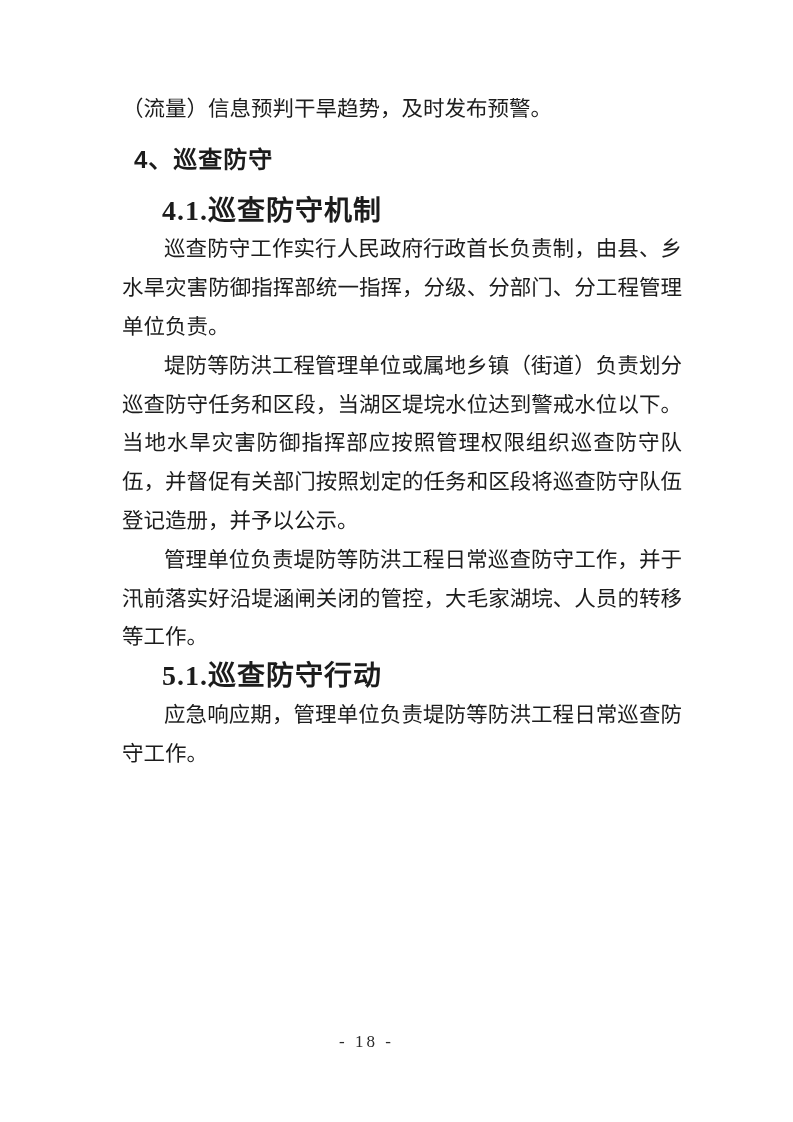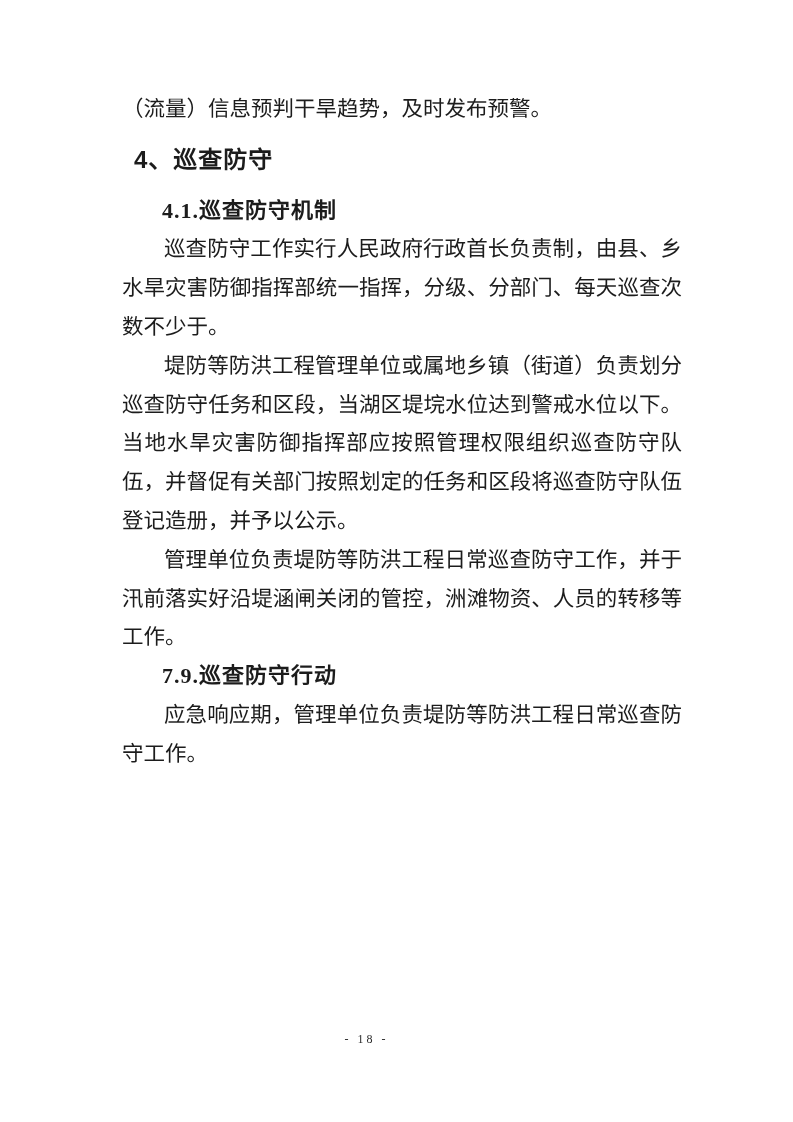--- a/index.html
+++ b/index.html
@@ -38,55 +38,55 @@
     margin: 12px;
     font-family: "Liberation Sans", "DejaVu Sans", sans-serif;
     font-weight: 700;
     font-size: 24px;
     line-height: 38.8px;
     letter-spacing: 1px;
   }
   .h-level2 {
     margin: 0;
     font-weight: 700;
-    font-size: 22px;
+    font-size: 28px;
     line-height: 38.8px;
     padding-left: 40px;
     letter-spacing: 1px;
   }
   .page-footer {
     position: absolute;
     left: 0;
     top: 1032px;
     width: 100%;
     text-align: center;
-    font-size: 12px;
+    font-size: 17px;
     letter-spacing: 3px;
     color: #2a2a2a;
   }
 </style>
 </head>
 <body>
 
 <div class="page">
   <div class="content">
 
     <p class="body-par no-indent">（流量）信息预判干旱趋势，及时发布预警。</p>
 
     <h1 class="h-level1">4、巡查防守</h1>
 
     <h2 class="h-level2">4.1.巡查防守机制</h2>
 
-    <p class="body-par">巡查防守工作实行人民政府行政首长负责制，由县、乡水旱灾害防御指挥部统一指挥，分级、分部门、每天巡查次数不少于。</p>
+    <p class="body-par">巡查防守工作实行人民政府行政首长负责制，由县、乡水旱灾害防御指挥部统一指挥，分级、分部门、分工程管理单位负责。</p>
 
     <p class="body-par">堤防等防洪工程管理单位或属地乡镇（街道）负责划分巡查防守任务和区段，当湖区堤垸水位达到警戒水位以下。当地水旱灾害防御指挥部应按照管理权限组织巡查防守队伍，并督促有关部门按照划定的任务和区段将巡查防守队伍登记造册，并予以公示。</p>
 
-    <p class="body-par">管理单位负责堤防等防洪工程日常巡查防守工作，并于汛前落实好沿堤涵闸关闭的管控，洲滩物资、人员的转移等工作。</p>
+    <p class="body-par">管理单位负责堤防等防洪工程日常巡查防守工作，并于汛前落实好沿堤涵闸关闭的管控，大毛家湖垸、人员的转移等工作。</p>
 
-    <h2 class="h-level2">7.9.巡查防守行动</h2>
+    <h2 class="h-level2">5.1.巡查防守行动</h2>
 
 
     <p class="body-par">应急响应期，管理单位负责堤防等防洪工程日常巡查防守工作。</p>
 
   </div>
 
   <div class="page-footer">- 18 -</div>
 </div>
 
 </body></html>

